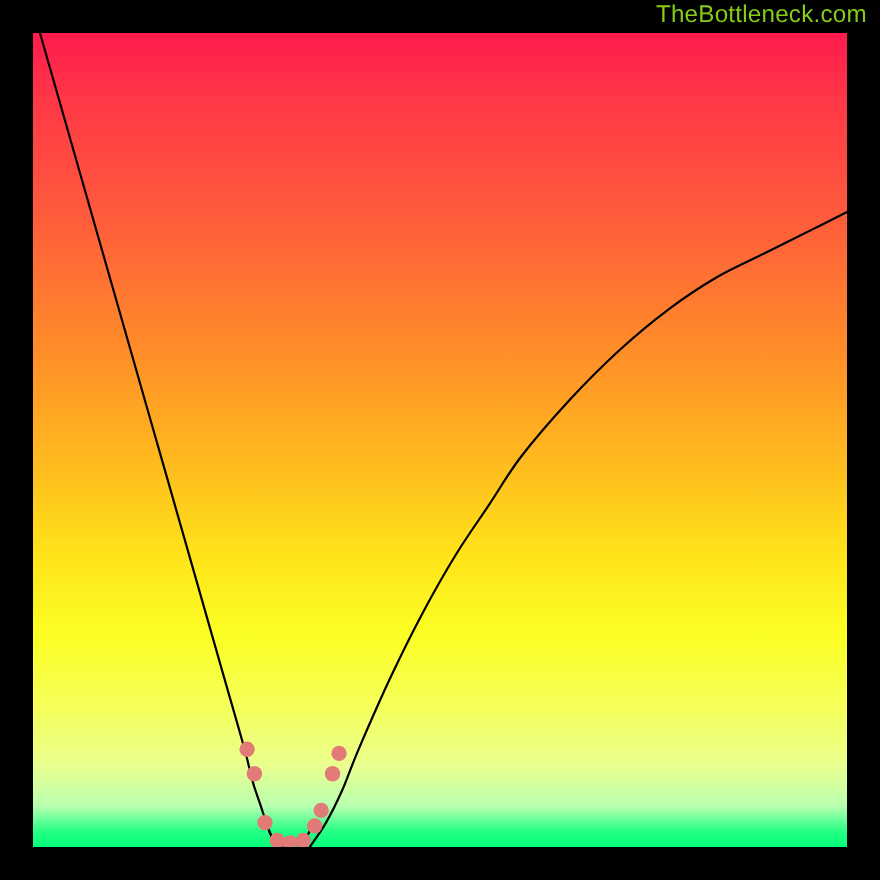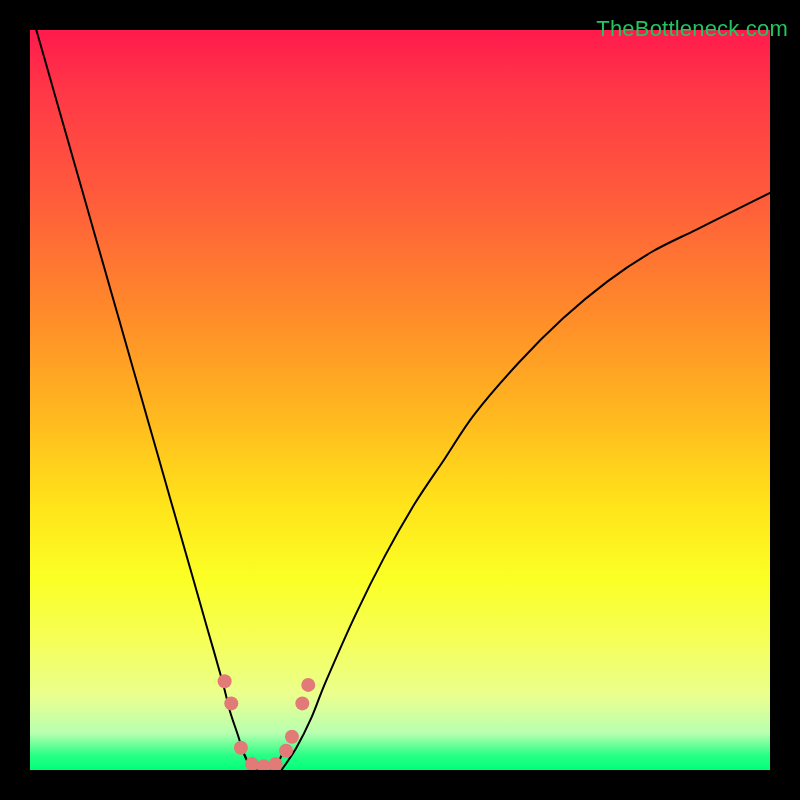--- a/index.html
+++ b/index.html
@@ -35,23 +35,23 @@
         #fbff24 74%,
         #f6ff55 82%,
         #eaff8f 90%,
         #b8ffb0 95%,
         #29ff85 98%,
         #00ff7a 100%
       );
   }
   .watermark {
     position: absolute;
-    top: 16px;
+    top: 0;
     right: 12px;
-    color: #22c55e;
+    color: #84cc16;
     font-size: 22px;
     letter-spacing: 0.2px;
     user-select: none;
   }
   svg.curves {
     position: absolute;
     inset: 0;
   }
 </style>
 </head>

